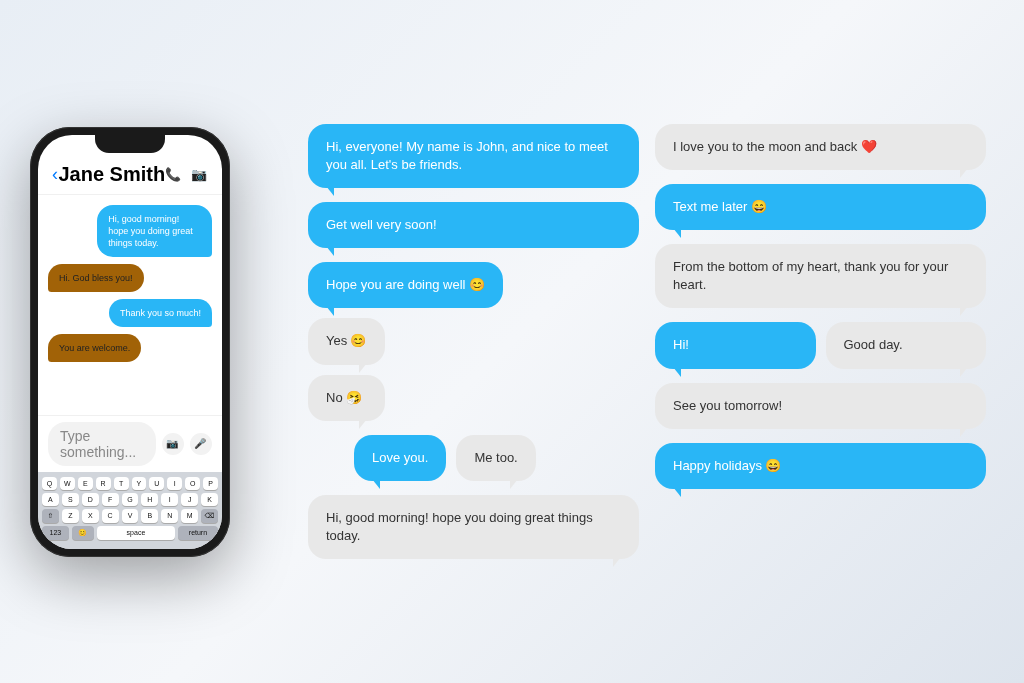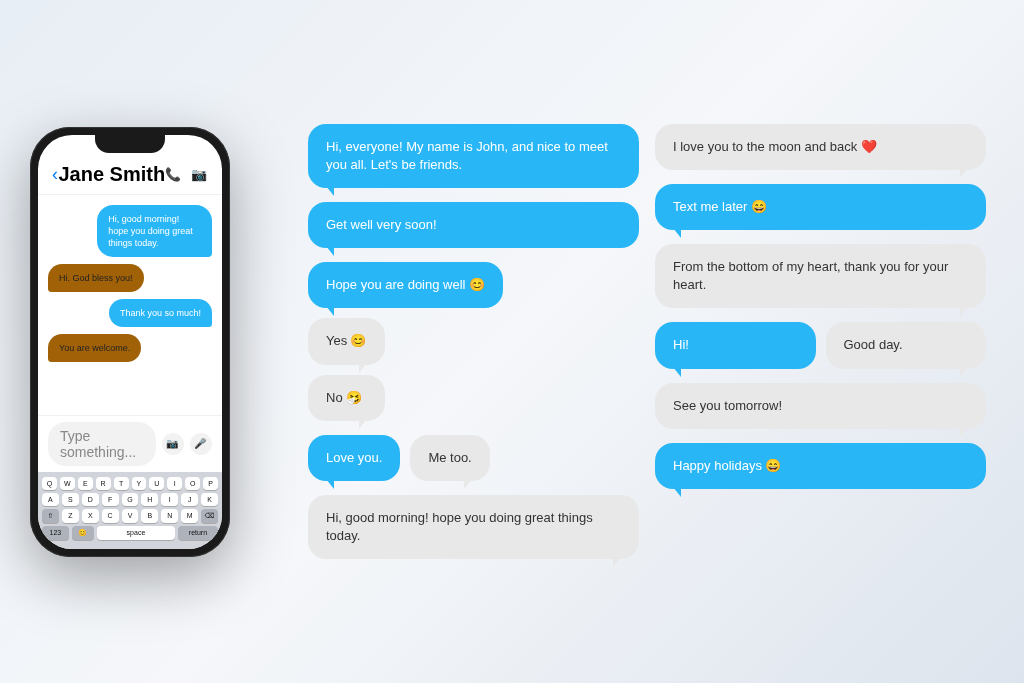--- a/index.html
+++ b/index.html
@@ -354,21 +354,21 @@
     <div class="speech-bubble bubble-blue bubble-tail-left">Get well very soon!</div>
 
     <div style="display:flex; gap:10px; align-items:flex-start;flex-direction:column;">
       <div class="speech-bubble bubble-blue bubble-tail-left" style="flex:1.1">Hope you are doing well 😊</div>
       <div style="display:flex; flex-direction:column; gap:10px; flex:0.9;">
         <div class="speech-bubble bubble-gray bubble-tail-right">Yes 😊</div>
         <div class="speech-bubble bubble-gray bubble-tail-right">No 🤧</div>
       </div>
     </div>
 
-    <div style="display:flex; gap:10px; align-items:flex-start;">
+    <div style="display:flex; gap:10px; align-items:flex-start;margin-left:46px;">
       <div class="speech-bubble bubble-blue bubble-tail-left">Love you.</div>
       <div class="speech-bubble bubble-gray bubble-tail-right">Me too.</div>
     </div>
 
     <div class="speech-bubble bubble-gray bubble-tail-right">Hi, good morning! hope you doing great things today.</div>
   </div>
 
   <div class="right-bubbles">
     <div class="speech-bubble bubble-gray bubble-tail-right">I love you to the moon and back ❤️</div>
     <div class="speech-bubble bubble-blue bubble-tail-left">Text me later 😄</div>

